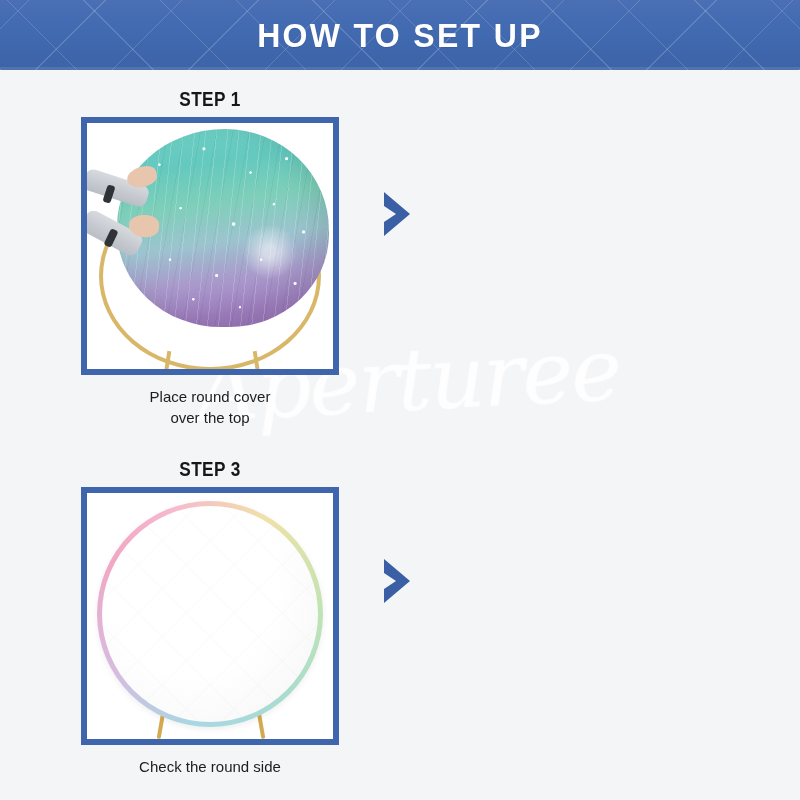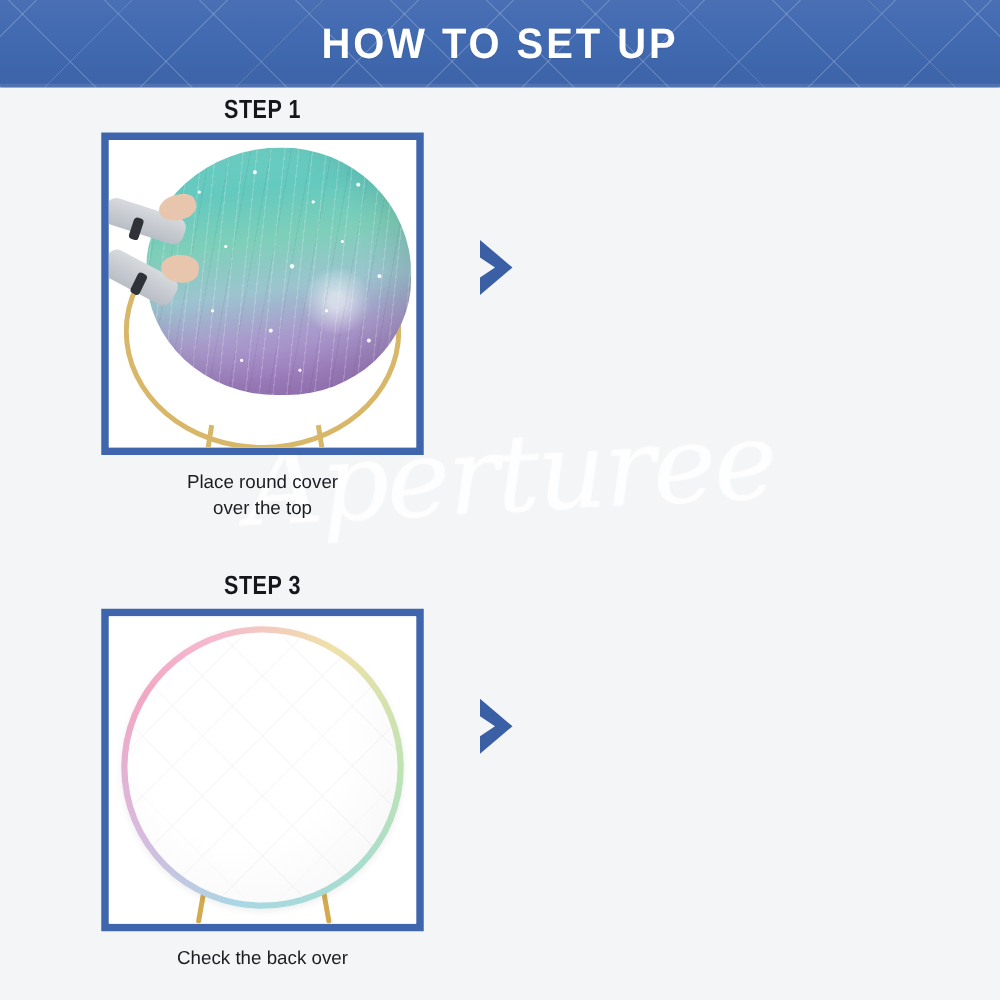--- a/index.html
+++ b/index.html
@@ -41,21 +41,21 @@
     font-style:italic;font-size:86px;color:rgba(255,255,255,.85);
     letter-spacing:-2px;pointer-events:none;
     transform:rotate(-3deg);
     text-shadow:0 0 2px rgba(255,255,255,.5);
     opacity:.95;
   }
 
   
   .grid{position:absolute;left:0;top:70px;width:800px;height:730px;}
   .cell{position:absolute;width:330px;}
-  .cell.c1{left:45px;top:4px;}
+  .cell.c1{left:45px;top:15px;}
   .cell.c2{left:425px;top:8px;}
   .cell.c3{left:45px;top:375px;margin-top:10px;}
   .cell.c4{left:425px;top:375px;}
 
   .step-label{
     text-align:center;height:28px;line-height:28px;
     font-size:21px;font-weight:bold;color:#15171a;
     font-family:"Liberation Sans Narrow","Liberation Sans",sans-serif;
     transform:scaleX(.82);letter-spacing:.5px;
   }
@@ -313,21 +313,21 @@
       <div class="photo">
         <div class="inner">
           <div class="p3-leg l1"></div>
           <div class="p3-leg l2"></div>
           <div class="p3-circle">
             <div class="face"></div>
           </div>
         </div>
       </div>
       <div class="caption">
-        <span>Check the back over</span>
+        <span>Check the round side</span>
       </div>
     </div>
 
 
   </div>
 
   <div class="chev a">
     <svg width="34" height="48" viewBox="0 0 34 48">
       <polygon points="4,2 30,24 4,46 4,32 16,24 4,16" fill="#3A5FA5"></polygon>
     </svg>

